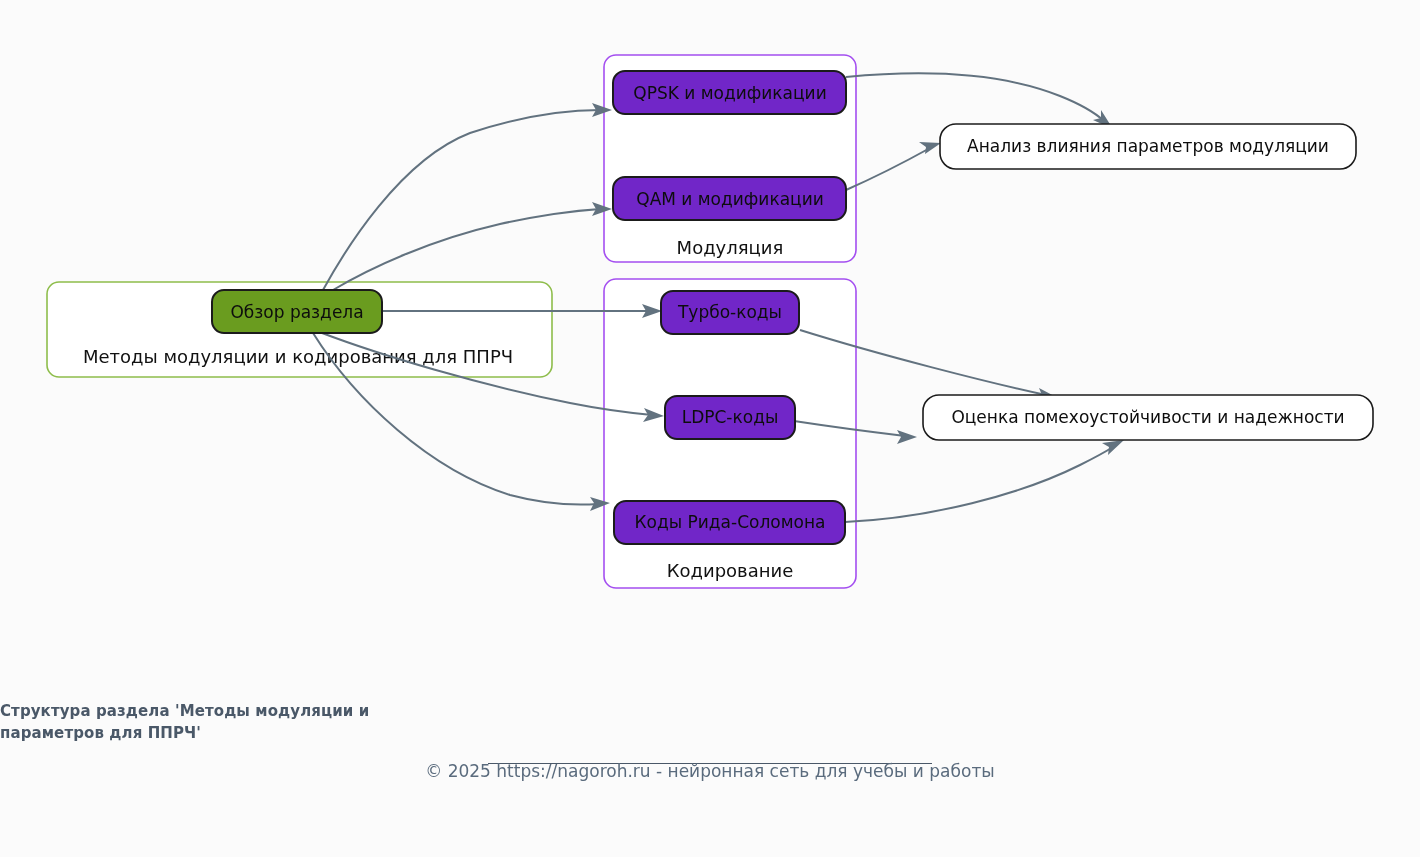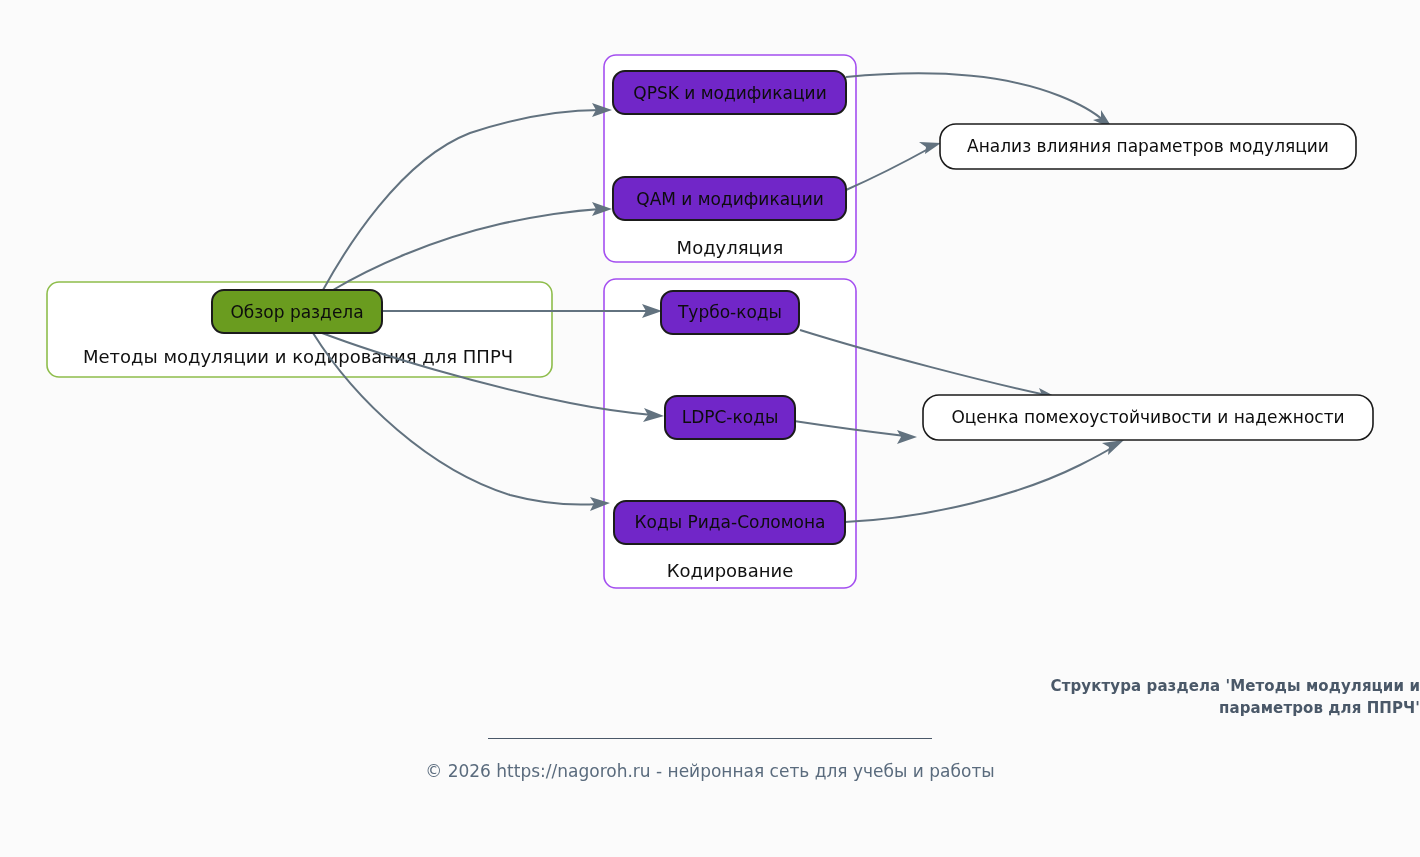--- a/index.html
+++ b/index.html
@@ -81,22 +81,22 @@
     font-family: "DejaVu Sans", "Liberation Sans", sans-serif;
     font-size: 17px;
     fill: #0d0d0d;
     text-anchor: middle;
     dominant-baseline: middle;
   }
   #caption-block {
     position: absolute;
     left: 0;
     right: 0;
-    top: 675px;
-    text-align: right;
+    top: 700px;
+    text-align: left;
   }
   .caption-title {
     font-family: "DejaVu Sans", "Liberation Sans", sans-serif;
     font-size: 15px;
     font-weight: bold;
     color: #4a5868;
     line-height: 22px;
     letter-spacing: 0.1px;
   }
   #caption-divider {
@@ -213,13 +213,13 @@
 
   </svg>
 </div>
 
 <div id="caption-block">
   <div class="caption-title">Структура раздела 'Методы модуляции и</div>
   <div class="caption-title">параметров для ППРЧ'</div>
   <div id="caption-divider"></div>
 </div>
 
-<div id="footer-text">© 2026 https://nagoroh.ru - нейронная сеть для учебы и работы</div>
+<div id="footer-text">© 2025 https://nagoroh.ru - нейронная сеть для учебы и работы</div>
 
 </body></html>

